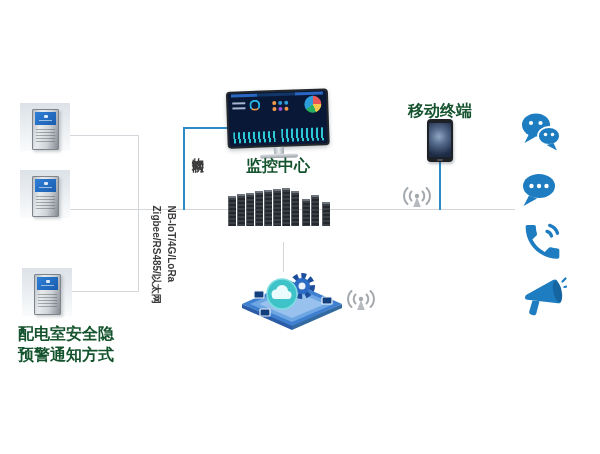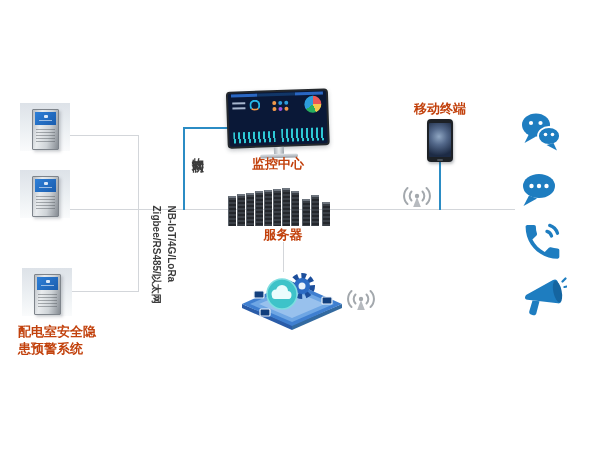--- a/index.html
+++ b/index.html
@@ -3,21 +3,21 @@
 <meta charset="utf-8">
 <style>
   html,body{margin:0;padding:0;background:#fff;}
   #stage{position:relative;width:600px;height:454px;background:#ffffff;overflow:hidden;
          font-family:"Liberation Sans","DejaVu Sans",sans-serif;}
   .abs{position:absolute;}
   
   .gline{position:absolute;background:#d3d6da;}
   .bline{position:absolute;background:#2b8cc4;}
   
-  .lbl{position:absolute;color:#c2410c;font-weight:bold;font-size:13px;line-height:1.3;
+  .lbl{position:absolute;color:#14532d;font-weight:bold;font-size:16px;line-height:1.3;
        text-align:center;white-space:nowrap;}
   .lbl-left{text-align:left;}
   .vtext{position:absolute;writing-mode:vertical-rl;text-orientation:upright;
          color:#3b3b3b;font-weight:bold;font-size:12px;letter-spacing:2px;}
   .rot90{position:absolute;transform:rotate(90deg);color:#3b3b3b;font-weight:bold;
          font-size:10px;line-height:1.45;white-space:nowrap;text-align:left;}
   
   .cabinet{position:absolute;width:50px;height:48px;}
   .cab-bg{position:absolute;inset:0;background:linear-gradient(180deg,#dde2e8 0%,#ecf0f3 55%,#fafbfc 100%);}
   .cab-body{position:absolute;left:12px;top:6px;width:25px;height:39px;border-radius:1px;
@@ -108,21 +108,21 @@
   <div class="cabinet" style="left:22px;top:268px;">
     <div class="cab-bg"></div>
     <div class="cab-body">
       <div class="cab-screen"></div>
       <div class="cab-vents"></div>
     </div>
   </div>
 
   <div class="lbl lbl-left" style="left:18px;top:324px;font-family:Liberation Serif, serif;">
     <span>配电室安全隐</span><br>
-    <span>患预警系统</span>
+    <span>预警通知方式</span>
   </div>
 
   <div class="vtext" style="left:189px;top:148px;">物联网</div>
 
   <div class="rot90" style="left:107px;top:247px;width:112px;">
     <span>NB-IoT/4G/LoRa</span><br>
     <span>Zigbee/RS485/以太网</span>
   </div>
 
   <div class="monitor">
@@ -156,21 +156,20 @@
     <div class="tower" style="height:33px"></div>
     <div class="tower" style="height:35px"></div>
     <div class="tower" style="height:36px"></div>
     <div class="tower" style="height:37px"></div>
     <div class="tower" style="height:38px"></div>
     <div class="tower" style="height:35px"></div>
     <div class="tower" style="height:27px;margin-left:2px;"></div>
     <div class="tower" style="height:31px"></div>
     <div class="tower" style="height:24px;margin-left:2px;"></div>
   </div>
-  <div class="lbl" style="left:233px;top:227px;width:100px;">服务器</div>
 
   <svg class="abs" style="left:238px;top:264px;" width="108" height="66" viewBox="0 0 108 66">
     <polygon points="4,44 54,66 54,61 4,40" fill="#2a5ca8"></polygon>
     <polygon points="104,44 54,66 54,61 104,40" fill="#336aa0"></polygon>
     <polygon points="4,40 54,18 104,40 54,62" fill="#3f7fd0"></polygon>
     <polygon points="12,40 54,22 96,40 54,58" fill="#6ea6e4"></polygon>
     <polygon points="21,40 54,26 87,40 54,54" fill="#a7c9f0" opacity="0.75"></polygon>
     <rect x="16" y="27" width="10" height="7" rx="1" fill="#123f7d" stroke="#eaf2fb" stroke-width="1.2"></rect>
     <rect x="84" y="33" width="10" height="7" rx="1" fill="#123f7d" stroke="#eaf2fb" stroke-width="1.2"></rect>
     <rect x="22" y="45" width="10" height="7" rx="1" fill="#123f7d" stroke="#eaf2fb" stroke-width="1.2"></rect>

